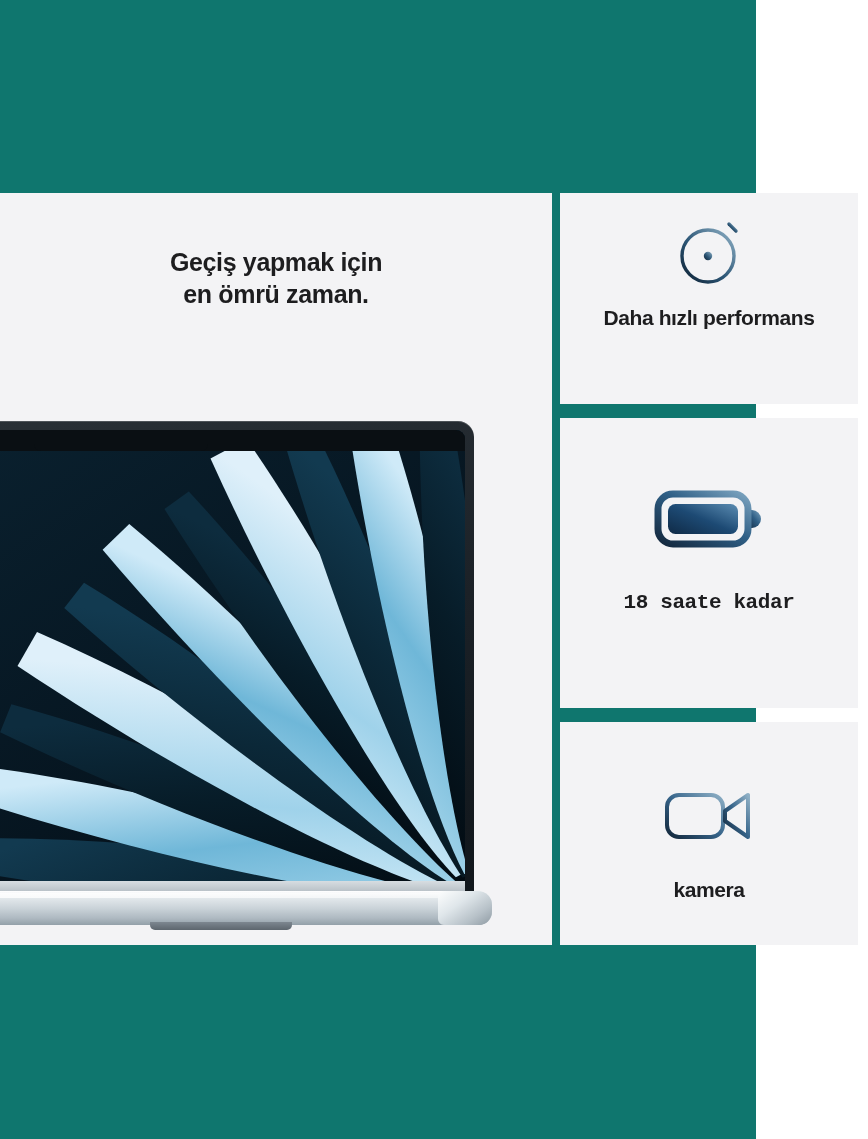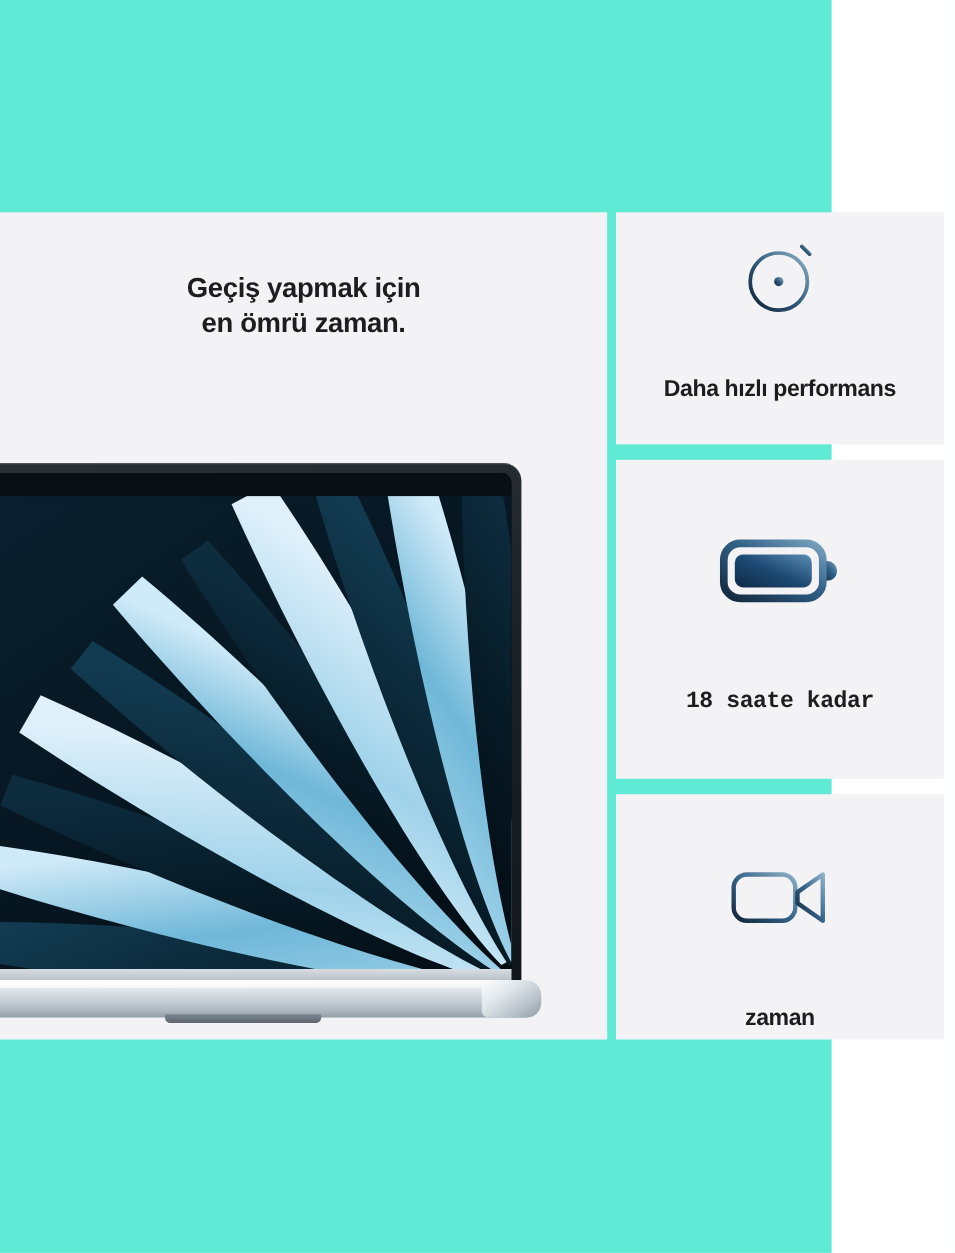--- a/index.html
+++ b/index.html
@@ -13,21 +13,21 @@
     height: 1139px;
     font-family: "Liberation Sans", "DejaVu Sans", sans-serif;
     -webkit-font-smoothing: antialiased;
     overflow: hidden;
   }
 
   #stage {
     position: relative;
     width: 756px;
     height: 1139px;
-    background: #5eead4;
+    background: #0f766e;
   }
 
   
   .hero-panel {
     position: absolute;
     left: 0px;
     top: 193px;
     width: 552px;
     height: 752px;
     background: #f3f3f5;
@@ -192,21 +192,21 @@
     font-size: 21px;
     line-height: 1.26;
     font-weight: bold;
     letter-spacing: -0.4px;
     white-space: nowrap;
   }
   #panel-performance .feature-label { top: 112px; }
   #panel-battery     .feature-label { top: 172px; white-space: normal; }
   #panel-camera      .feature-label { top: 155px; white-space: normal; }
 
-  .feature-label .line { display: block; margin-top: 36px; }
+  .feature-label .line { display: block; }
 
   svg { display: block; }
 </style>
 </head>
 <body>
 
 <div id="stage">
 
   <section class="hero-panel">
 
@@ -371,17 +371,17 @@
             <stop offset="0%" stop-color="#12263a"></stop>
             <stop offset="50%" stop-color="#36648a"></stop>
             <stop offset="100%" stop-color="#8fb0c6"></stop>
           </linearGradient>
         </defs>
         <rect x="4" y="10" width="56" height="42" rx="12" ry="12" fill="none" stroke="url(#gCam)" stroke-width="4"></rect>
         <path d="M62,26 L85,10 L85,52 L62,36 Z" fill="none" stroke="url(#gCam)" stroke-width="4" stroke-linejoin="round"></path>
       </svg>
     </div>
     <div class="feature-label">
-      <span class="line">zaman</span>
+      <span class="line">kamera</span>
     </div>
   </section>
 
 </div>
 
 </body></html>

